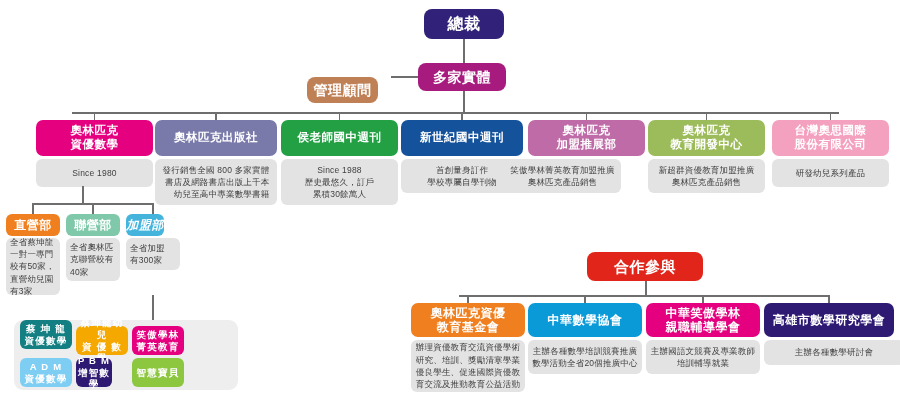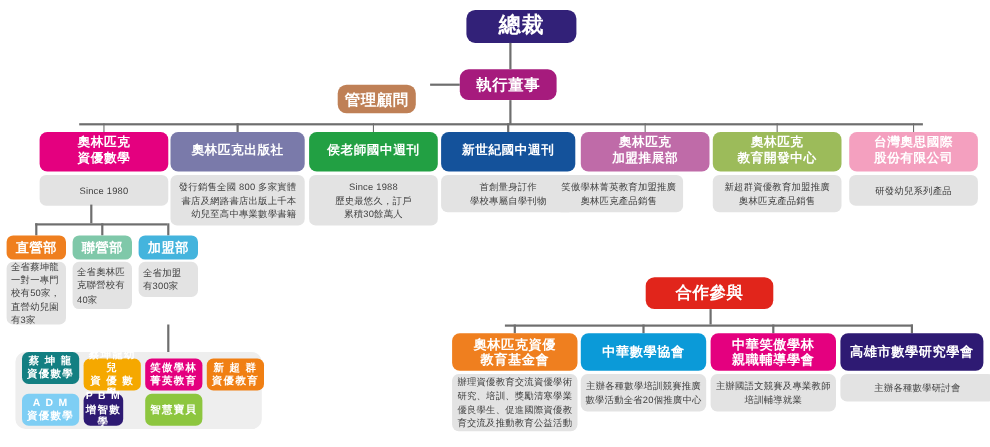--- a/index.html
+++ b/index.html
@@ -39,21 +39,21 @@
     letter-spacing:.2px;
   }
   .desc.left{text-align:left;justify-content:flex-start;}
 
   
   .ln{position:absolute;background:#6e6e6e;}
   .lnv{width:1.6px;}
   .lnh{height:1.6px;}
 
   
-  #n-president{left:424px;top:9px;width:100px;height:30px;background:#322178;font-size:20px;border-radius:8px;}
+  #n-president{left:424px;top:9px;width:80px;height:30px;background:#322178;font-size:16px;border-radius:8px;}
   #n-advisor{left:307px;top:77px;width:71px;height:26px;background:#bf8056;font-size:14px;border-radius:8px;}
   #n-exec{left:418px;top:63px;width:88px;height:28px;background:#a61b7d;font-size:14px;border-radius:8px;}
 
   
   .r1cap{top:120px;height:36px;font-size:11.5px;}
   .r1desc{top:159px;}
 
   
   .r2cap{top:214px;height:22px;font-size:12px;border-radius:6px;}
   .r2desc{top:238px;font-size:8.5px;}
@@ -77,21 +77,21 @@
 </style>
 </head>
 <body>
 
 <div id="stage">
 
   <div class="node cap" id="n-president" style="background: rgb(50, 33, 120);">總裁</div>
 
   <div class="node cap" id="n-advisor" style="background: rgb(191, 128, 86);">管理顧問</div>
 
-  <div class="node cap" id="n-exec" style="background: rgb(166, 27, 125);">執行董事</div>
+  <div class="node cap" id="n-exec" style="background: rgb(166, 27, 125);">多家實體</div>
 
   <div class="ln lnv" style="left:463px;top:39px;height:24px;"></div>
 
   <div class="ln lnh" style="left:391px;top:76px;width:27px;"></div>
 
   <div class="ln lnv" style="left:463px;top:91px;height:22px;"></div>
 
   <div class="ln lnh" style="left:72px;top:112px;width:767px;"></div>
 
   <div id="div-drops">
@@ -142,36 +142,34 @@
       <div class="node cap r2cap" style="left: 6px; width: 54px; background: rgb(239, 127, 31);">直營部</div>
       <div class="node desc left r2desc" style="left: 6px; width: 54px; height: 57px;">全省蔡坤龍
 一對一專門
 校有50家，
 直營幼兒園
 有3家</div>
       <div class="node cap r2cap" style="left: 66px; width: 54px; background: rgb(127, 200, 169);">聯營部</div>
       <div class="node desc left r2desc" style="left: 66px; width: 54px; height: 43px;">全省奧林匹
 克聯營校有
 40家</div>
-      <div class="node cap r2cap" style="left: 126px; width: 54px; background: rgb(68, 180, 221);">加盟部</div>
+      <div class="node cap r2cap" style="left: 126px; width: 38px; background: rgb(68, 180, 221); font-style: italic;">加盟部</div>
       <div class="node desc left r2desc" style="left: 126px; width: 54px; height: 32px;">全省加盟
 有300家</div>
     </div>
 
   <div class="ln lnv" style="left:152px;top:295px;height:25px;"></div>
 
   <div id="brandpanel">
       <div class="tag" style="left: 6px; top: 0; width: 52px; height: 29px; background: rgb(19, 127, 130);">蔡 坤 龍
 資優數學</div>
       <div class="tag" style="left: 62px; top: 6px; width: 52px; height: 29px; background: rgb(245, 168, 0);">蔡坤龍幼兒
 資 優 數 學</div>
       <div class="tag" style="left: 118px; top: 6px; width: 52px; height: 29px; background: rgb(228, 0, 127);">笑傲學林
 菁英教育</div>
-      <div class="tag" style="left: 174px; top: 6px; width: 52px; height: 29px; background: rgb(240, 127, 19);">新 超 群
-資優教育</div>
       <div class="tag" style="left: 6px; top: 38px; width: 52px; height: 29px; background: rgb(126, 206, 244);">A  D  M
 資優數學</div>
       <div class="tag" style="left: 62px; top: 38px; width: 36px; height: 29px; background: rgb(46, 26, 115);">P  B  M
 增智數學</div>
       <div class="tag" style="left: 118px; top: 38px; width: 52px; height: 29px; background: rgb(141, 198, 63);">智慧寶貝</div>
     </div>
 
   <div class="node cap" id="n-coop" style="background: rgb(225, 37, 27);">合作參與</div>
 
   <div class="ln lnv" style="left:645px;top:281px;height:14px;"></div>

